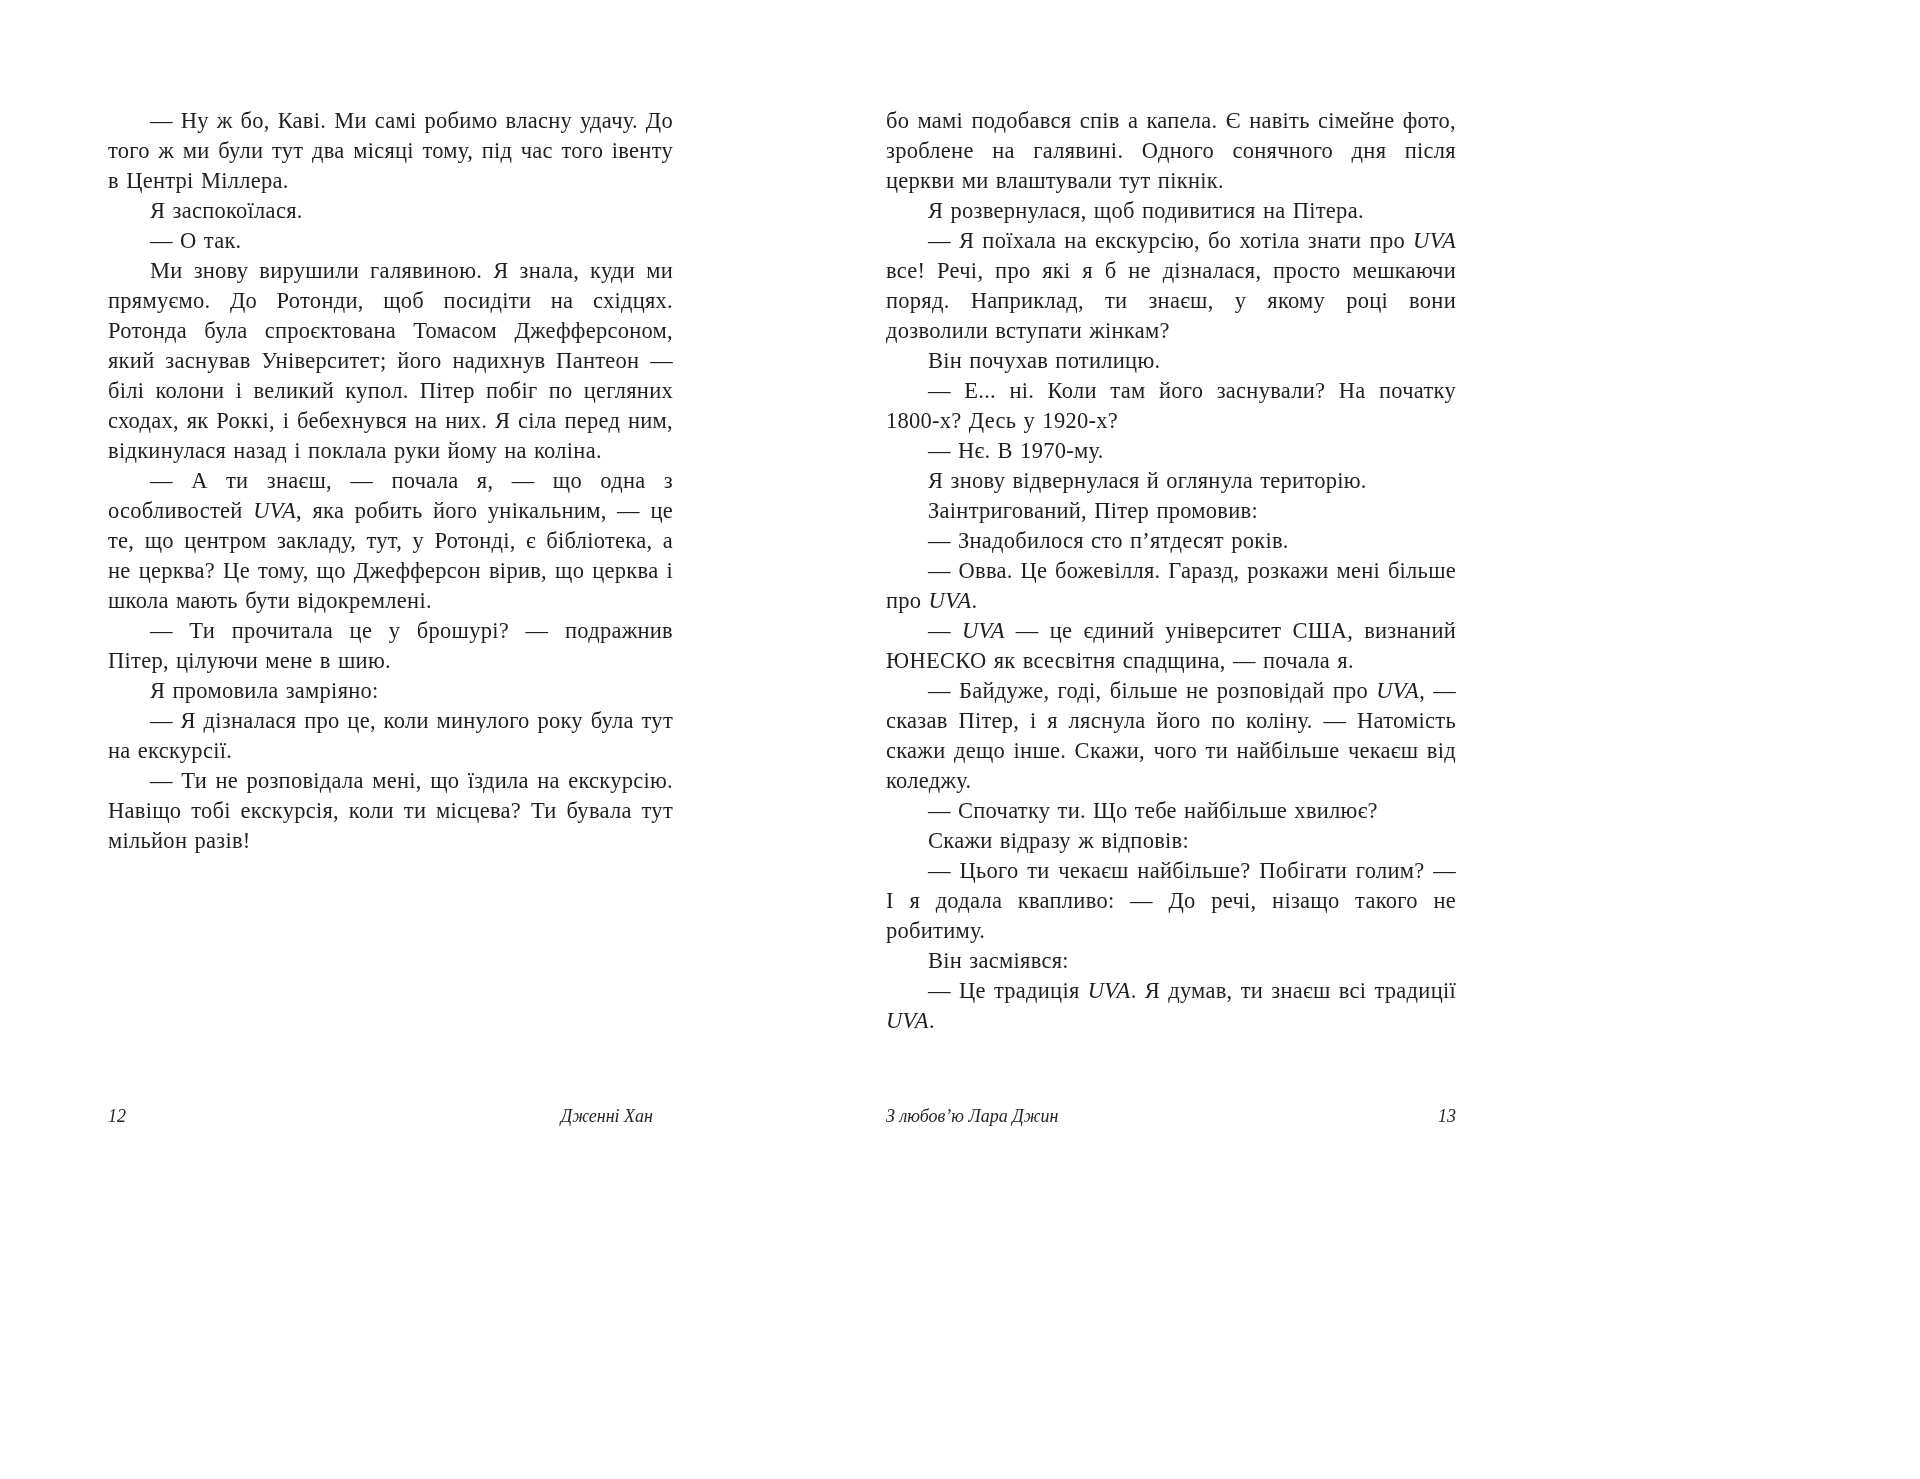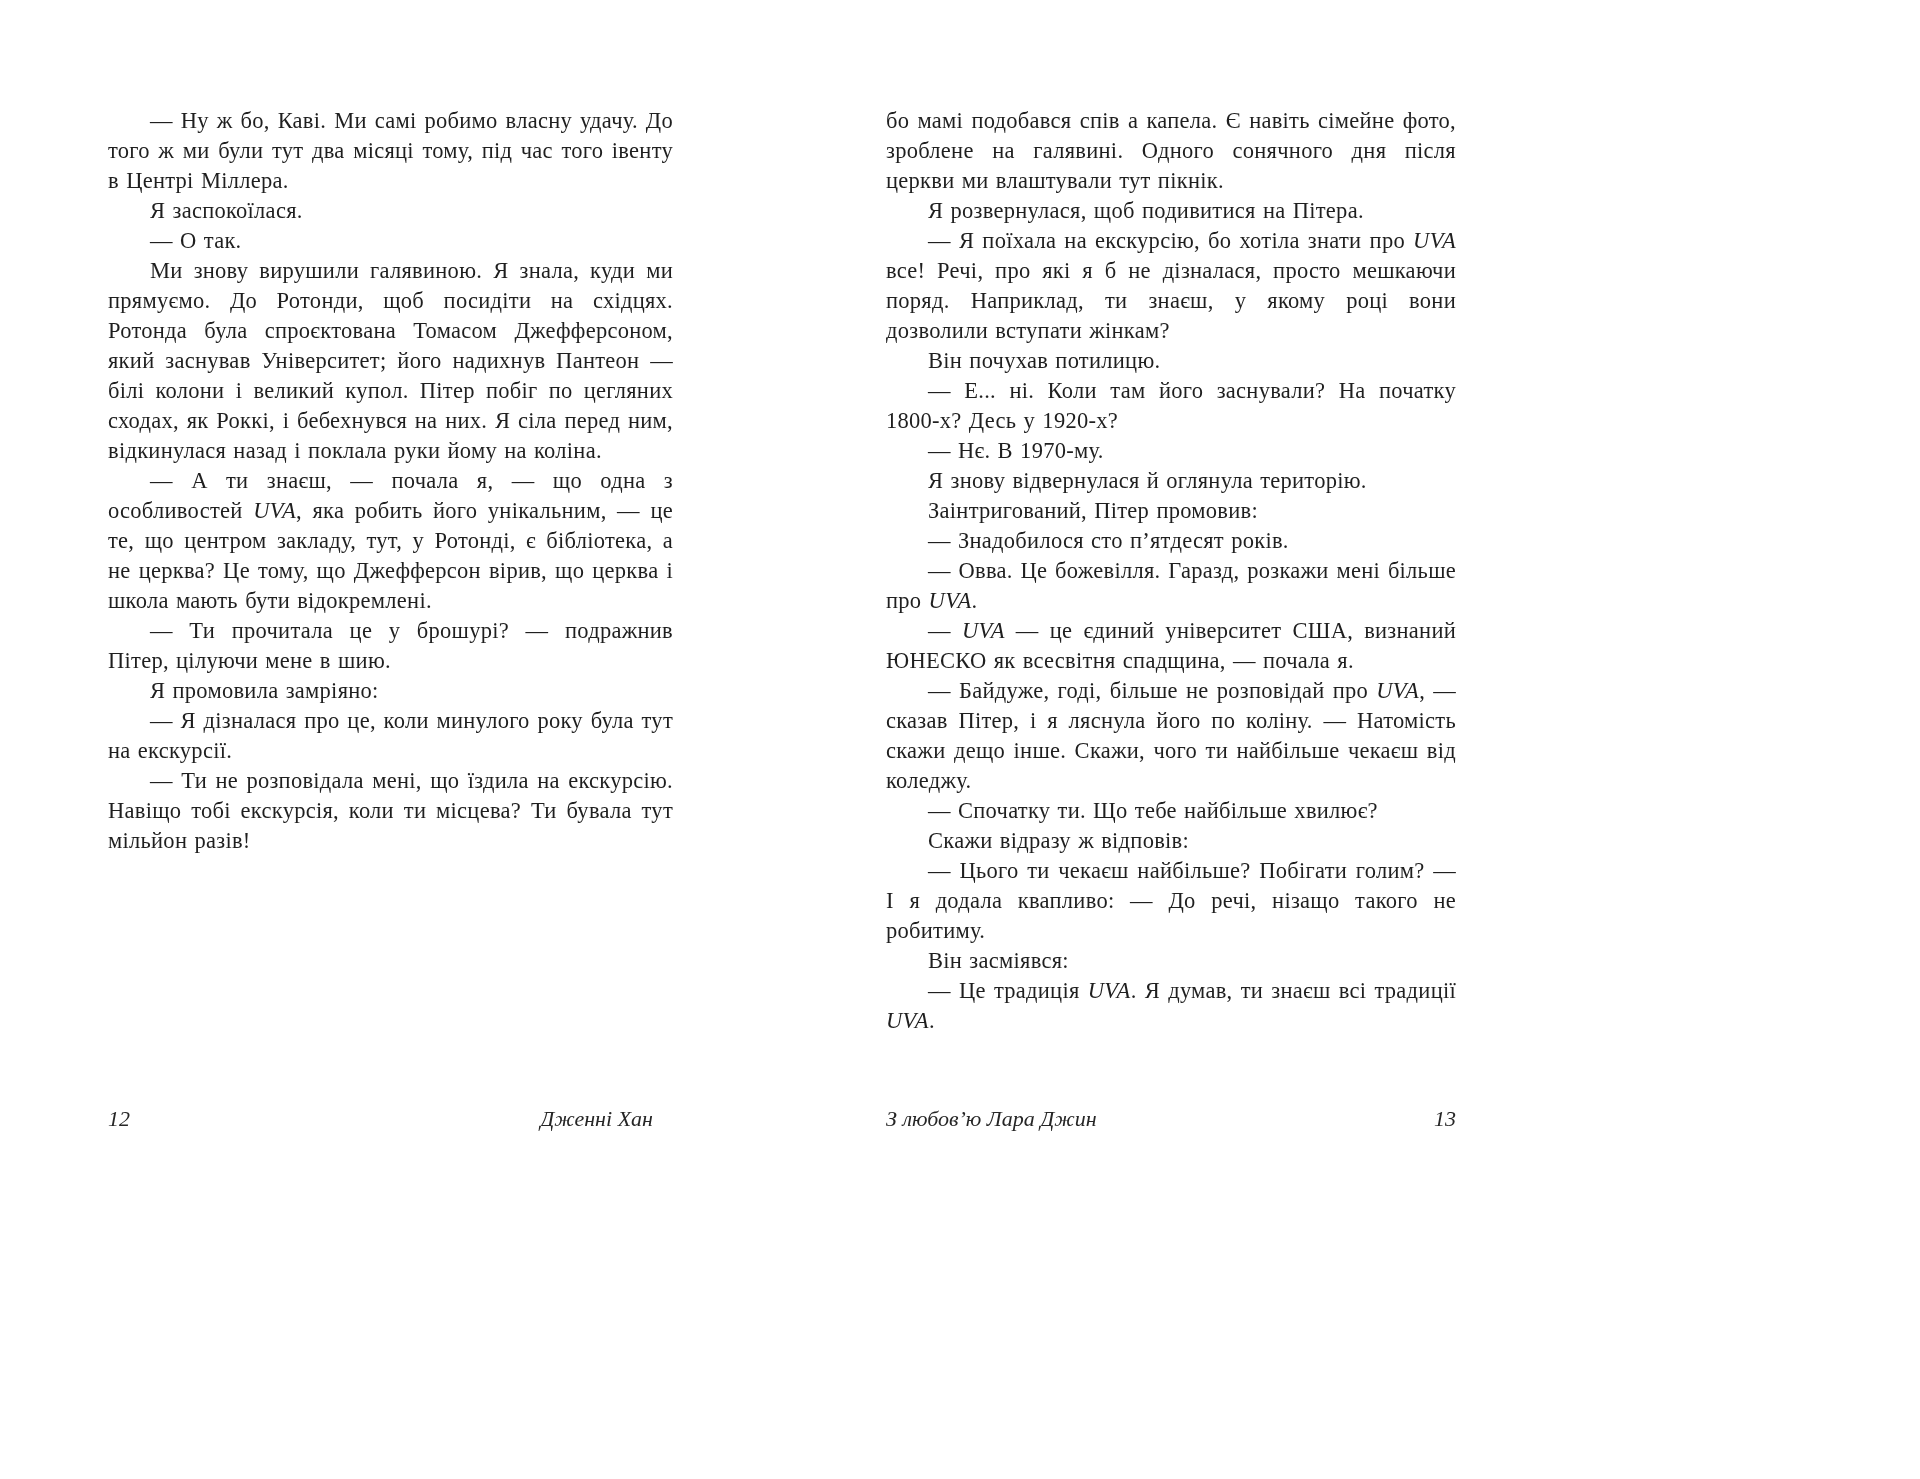--- a/index.html
+++ b/index.html
@@ -70,21 +70,21 @@
 
   .footer {
     position: absolute;
     top: 1000px;
     left: 0;
     right: 0;
     display: flex;
     justify-content: space-between;
     align-items: baseline;
     font-style: italic;
-    font-size: 22px;
+    font-size: 18px;
     color: #262626;
   }
 
   .page-left .footer .running-title { margin-right: 20px; }
 </style>
 </head>
 <body>
 
 <div class="spread">
 

